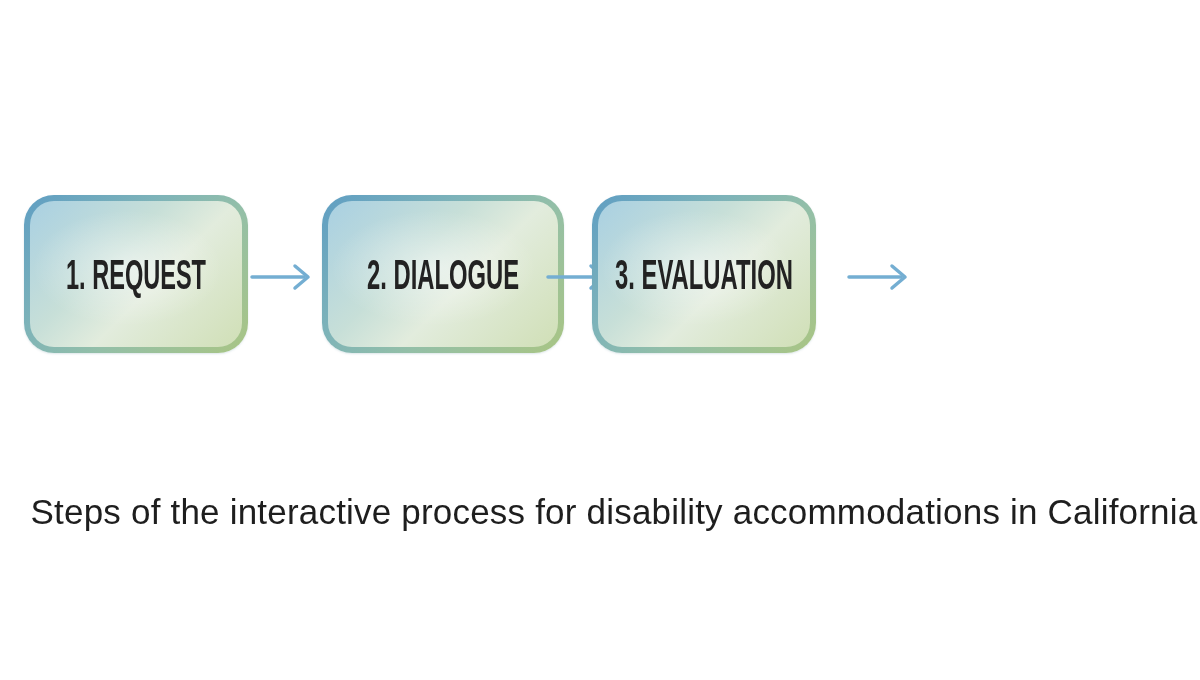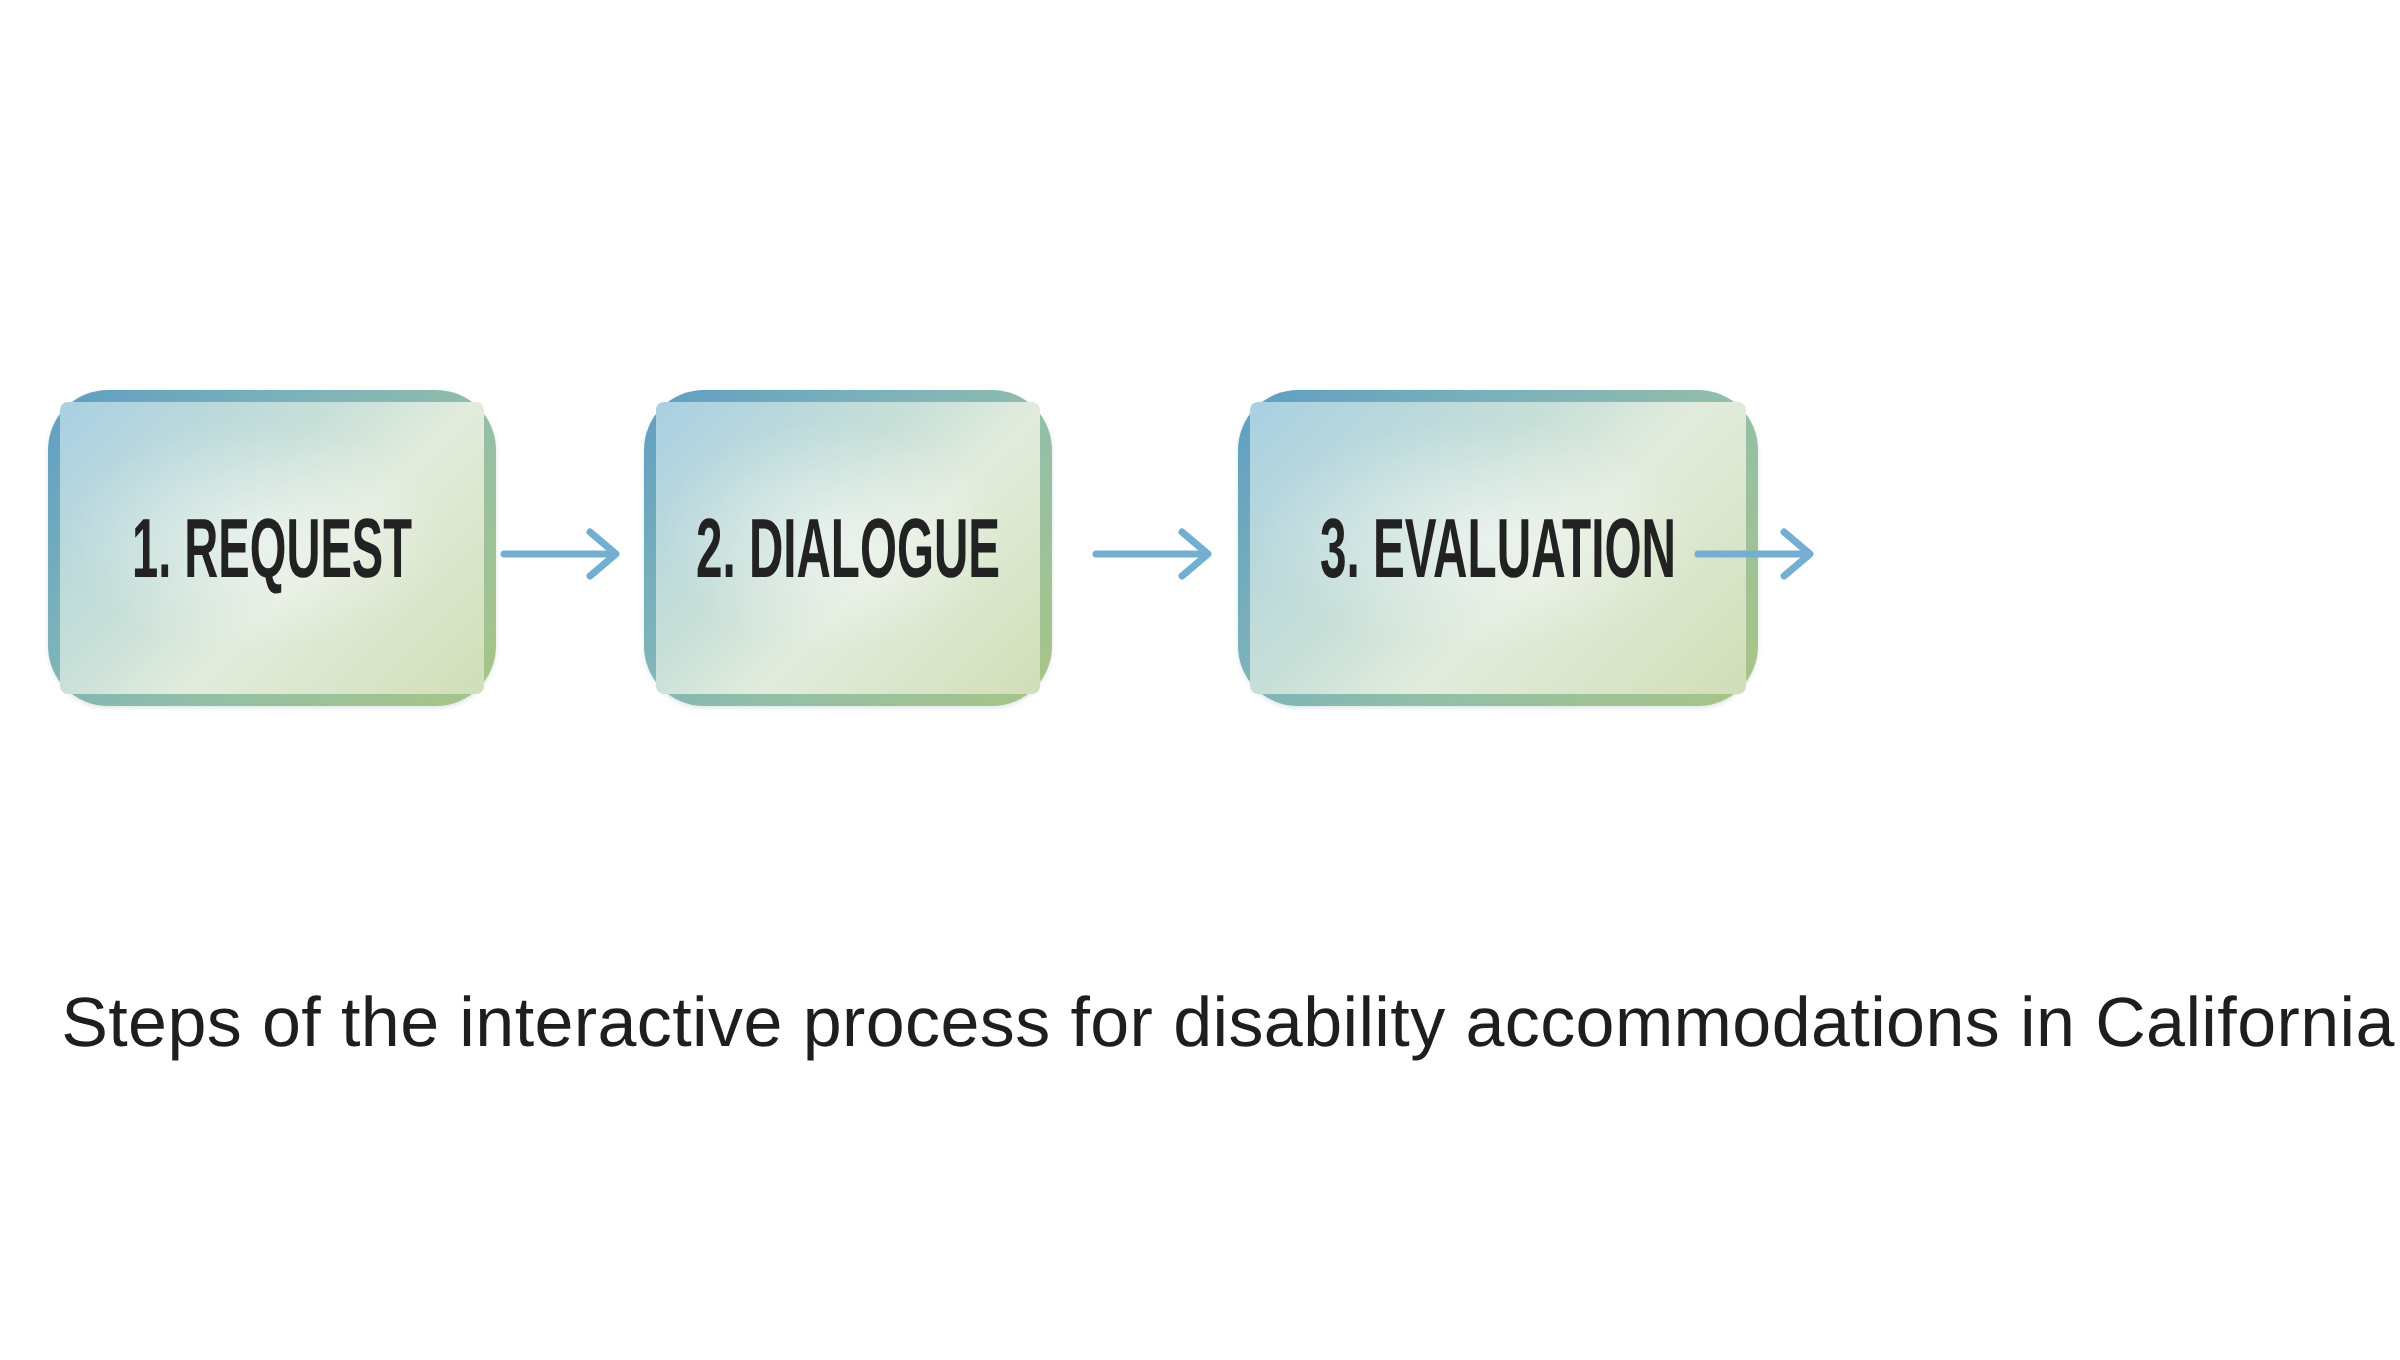--- a/index.html
+++ b/index.html
@@ -21,29 +21,29 @@
     position: absolute;
     top: 195px;
     height: 158px;
     border-radius: 30px;
     padding: 6px;
     box-sizing: border-box;
     background: linear-gradient(135deg, #5f9ec3 0%, #7db3b9 35%, #93bfa8 60%, #a9c584 100%);
     box-shadow: 0 1px 2px rgba(120, 160, 170, 0.25);
   }
   .step-1 { left: 24px;  width: 224px; }
-  .step-2 { left: 322px; width: 204px; }
-  .step-3 { left: 619px; width: 260px; }
+  .step-2 { left: 322px; width: 242px; }
+  .step-3 { left: 592px; width: 224px; }
   .step-4 { left: 911px; width: 256px; }
 
   .step-box-inner {
     position: relative;
     width: 100%;
     height: 100%;
-    border-radius: 4px;
+    border-radius: 24px;
     background:
       radial-gradient(ellipse 62% 55% at 46% 46%, rgba(255,255,255,0.50), rgba(255,255,255,0) 72%),
       linear-gradient(135deg, #a9d0e2 0%, #c7dfd8 38%, #e2ecdd 58%, #d0dfb6 100%);
     overflow: hidden;
     text-align: center;
   }
   .step-label-svg {
     position: absolute;
     left: 0; top: 0;
     width: 100%;

